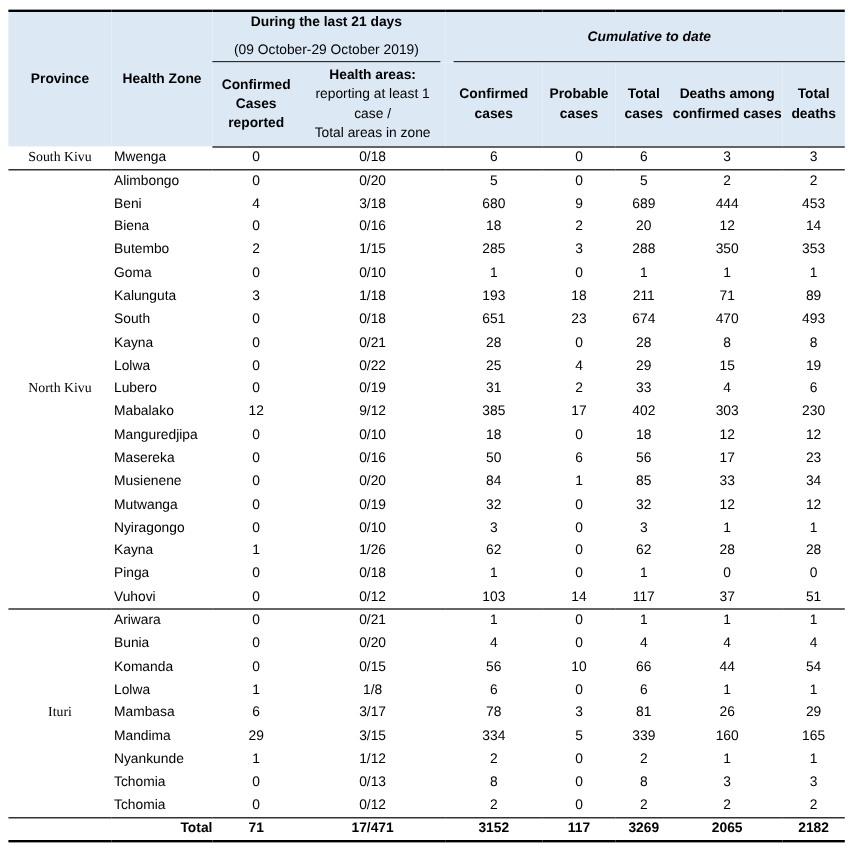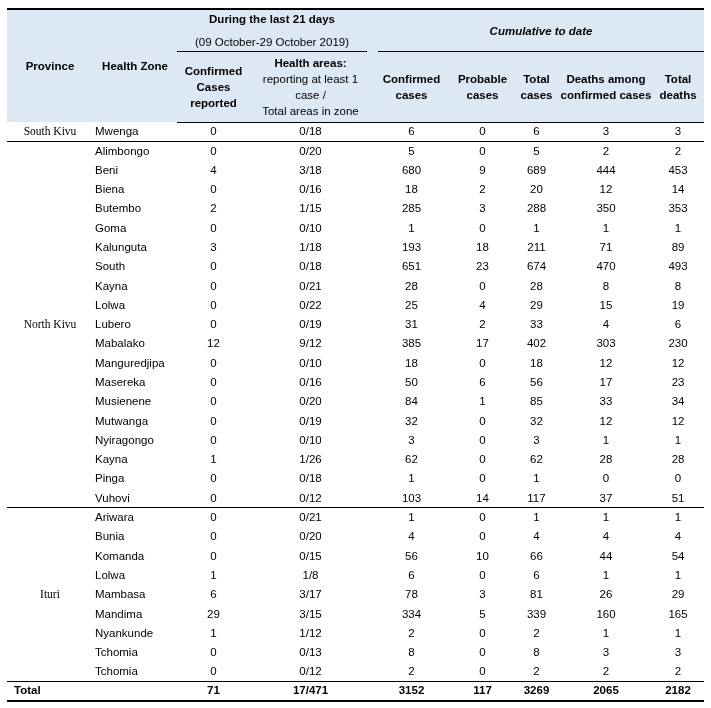--- a/index.html
+++ b/index.html
@@ -44,21 +44,21 @@
     padding: 0;
     text-align: center;
     vertical-align: middle;
     line-height: 13px;
   }
   td.zone-cell { text-align: left; padding-left: 2px; margin-left: 44px; }
   td.province-cell { text-align: center; vertical-align: middle; font-family: Liberation Serif, serif; }
   tr.section-start td { border-top: 1.5px solid var(--border-c); }
   tfoot tr { border-top: 1.5px solid var(--border-c); }
   tfoot td { font-weight: bold; height: 19px; }
-  tfoot td.total-label { text-align: left; padding-left: 7px; }
+  tfoot td.total-label { text-align: right; padding-left: 7px; }
 </style>
 </head>
 <body>
 
 <div class="table-wrap">
   <table>
     <colgroup>
       <col style="width:86px">
         <col style="width:84px">
         <col style="width:73px">

